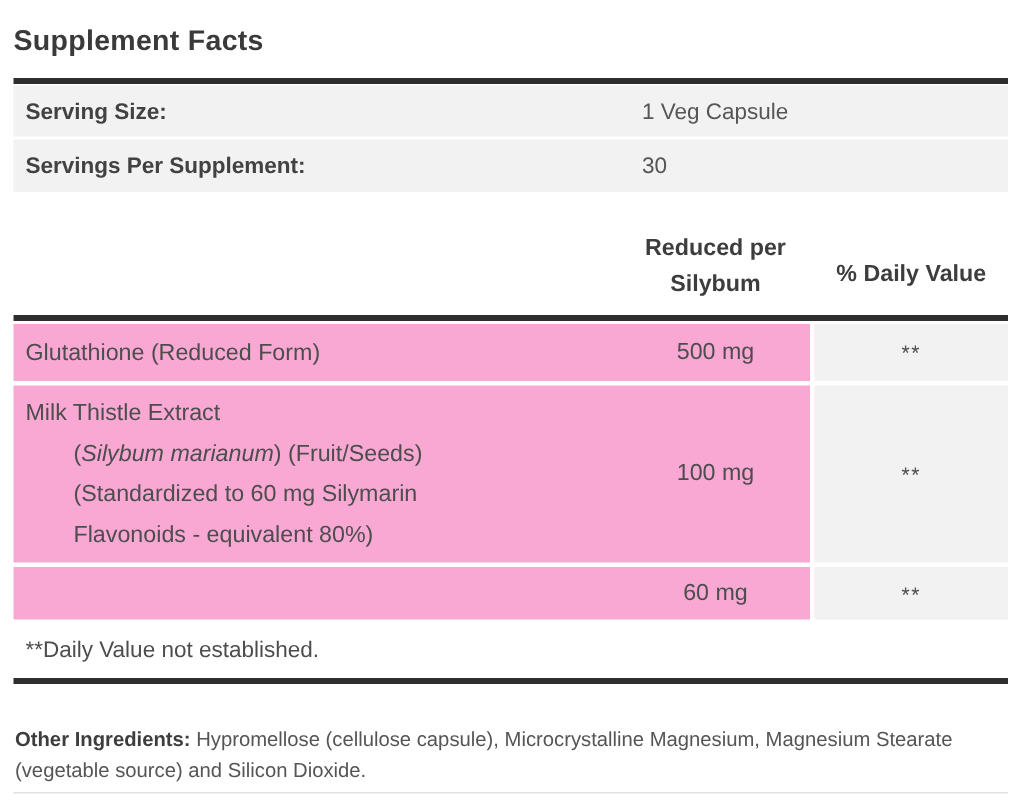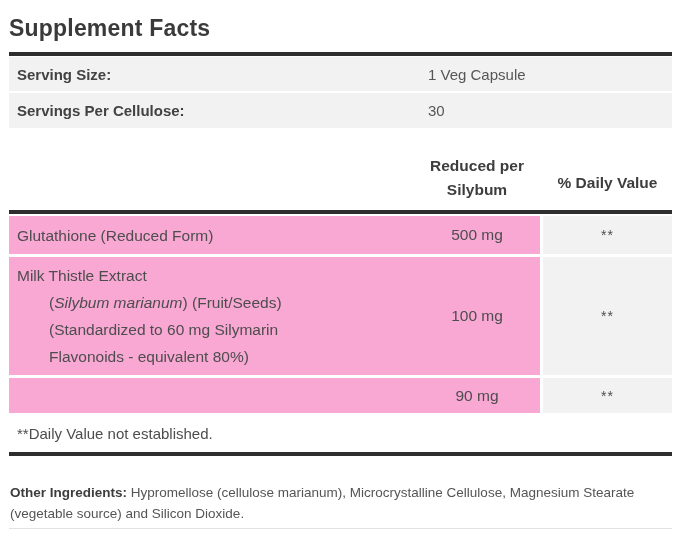--- a/index.html
+++ b/index.html
@@ -7,21 +7,21 @@
   .label {
     width: 681px; height: 533px;
     background: #ffffff;
     font-family: "Liberation Sans", "DejaVu Sans", sans-serif;
     color: #4d4d4d;
     padding: 0 9px;
     overflow: hidden;
   }
   .title {
     padding-top: 13px;
-    font-size: 23px;
+    font-size: 19px;
     font-weight: bold;
     color: #3a3a3a;
     line-height: 30px;
     margin-bottom: 9px;
     letter-spacing: 0.2px;
   }
   .rule { height: 4px; background: #2e2e2e; }
   .rule-thin { height: 1px; background: #e2e2e2; }
 
   
@@ -101,21 +101,21 @@
   <div class="title">Supplement Facts</div>
 
   <div class="rule"></div>
 
   <div class="srow">
     <span class="slbl">Serving Size:</span>
     <span class="sval">1 Veg Capsule</span>
   </div>
 
   <div class="srow">
-    <span class="slbl">Servings Per Cellulose:</span>
+    <span class="slbl">Servings Per Supplement:</span>
     <span class="sval">30</span>
   </div>
 
   <div class="colhead">
     <div class="amount-hdr">
       <div>Reduced per</div>
       <div>Silybum</div>
     </div>
     <div class="dv-hdr">% Daily Value</div>
   </div>
@@ -138,30 +138,30 @@
         <div class="nm indent"><span>(</span><span class="italic">Silybum marianum</span><span>) (Fruit/Seeds)</span></div>
         <div class="nm indent">(Standardized to 60 mg Silymarin</div>
         <div class="nm indent">Flavonoids - equivalent 80%)</div>
         <div class="amount">100 mg</div>
       </div>
       <div class="cell-dv">**</div>
     </div>
 
     <div class="trow row-h3">
       <div class="cell-left">
-        <div class="amount">90 mg</div>
+        <div class="amount">60 mg</div>
       </div>
       <div class="cell-dv">**</div>
     </div>
 
   </div>
 
   <div class="footnote">**Daily Value not established.</div>
 
   <div class="rule"></div>
 
   <div class="other">
-    <span class="oi-label">Other Ingredients:</span><span> Hypromellose (cellulose marianum), Microcrystalline Cellulose, Magnesium Stearate (vegetable source) and Silicon Dioxide.</span>
+    <span class="oi-label">Other Ingredients:</span><span> Hypromellose (cellulose capsule), Microcrystalline Magnesium, Magnesium Stearate (vegetable source) and Silicon Dioxide.</span>
   </div>
 
   <div class="rule-thin bottom-hairline"></div>
 
 </div>
 
 </body></html>

